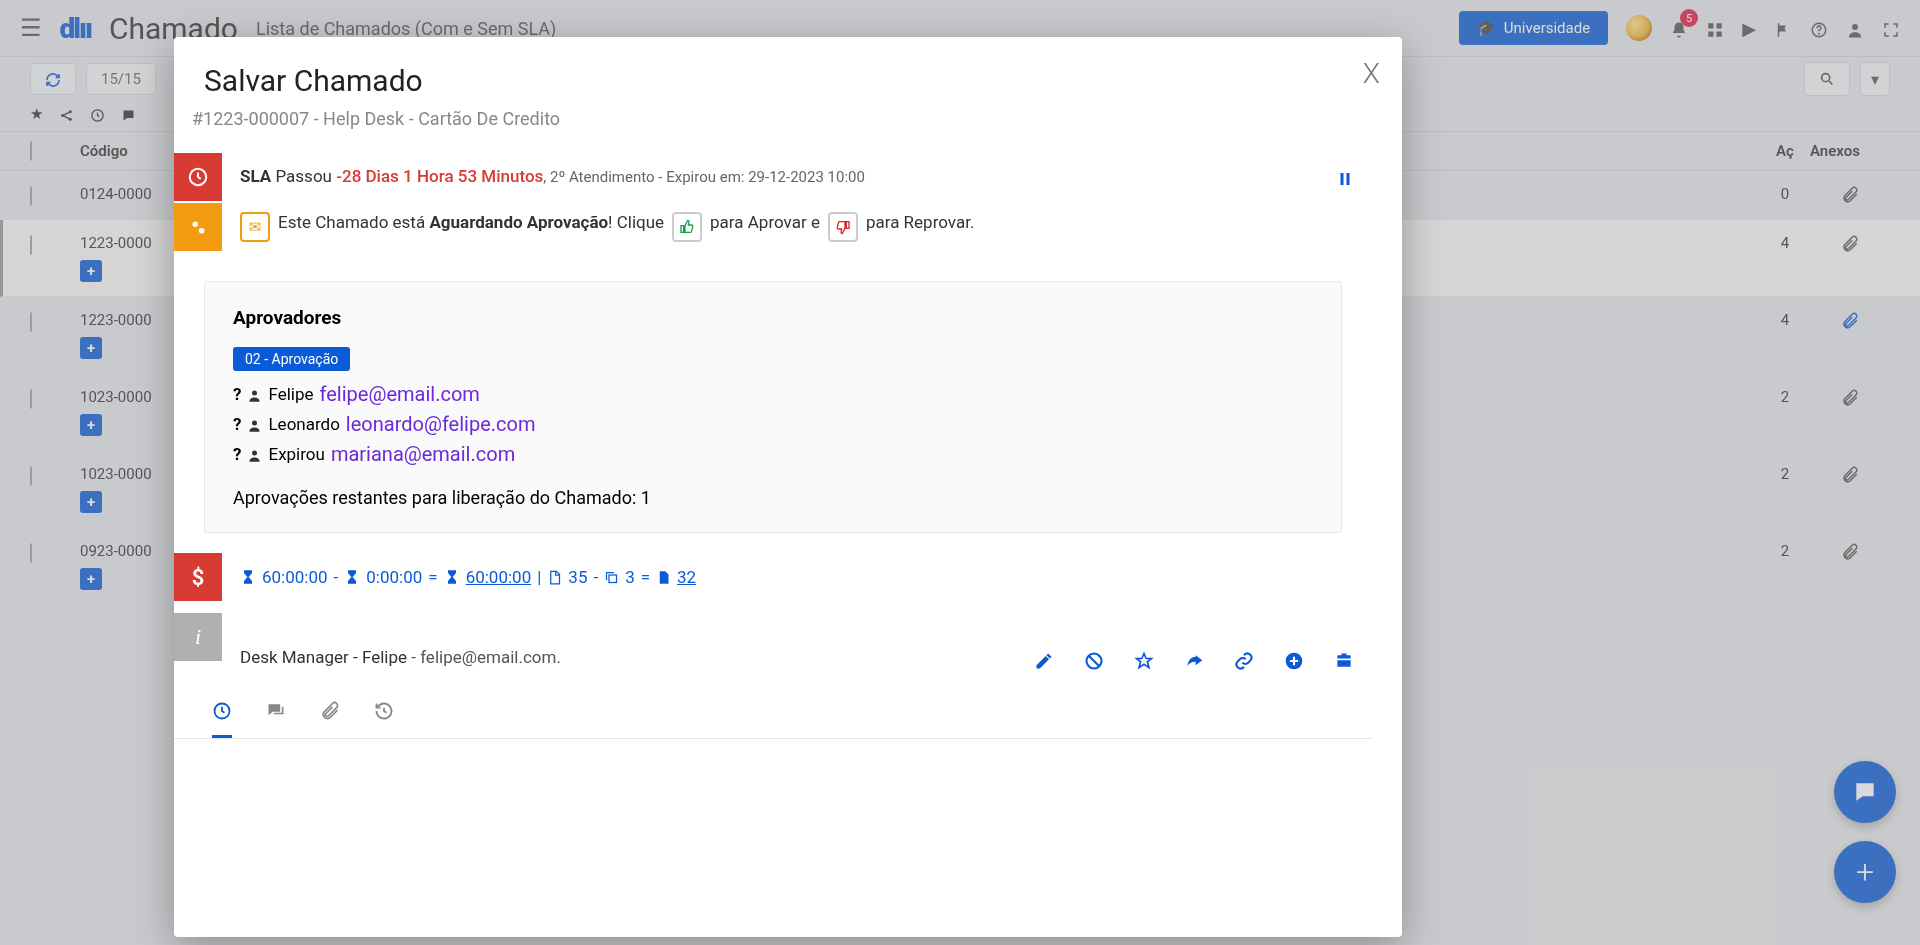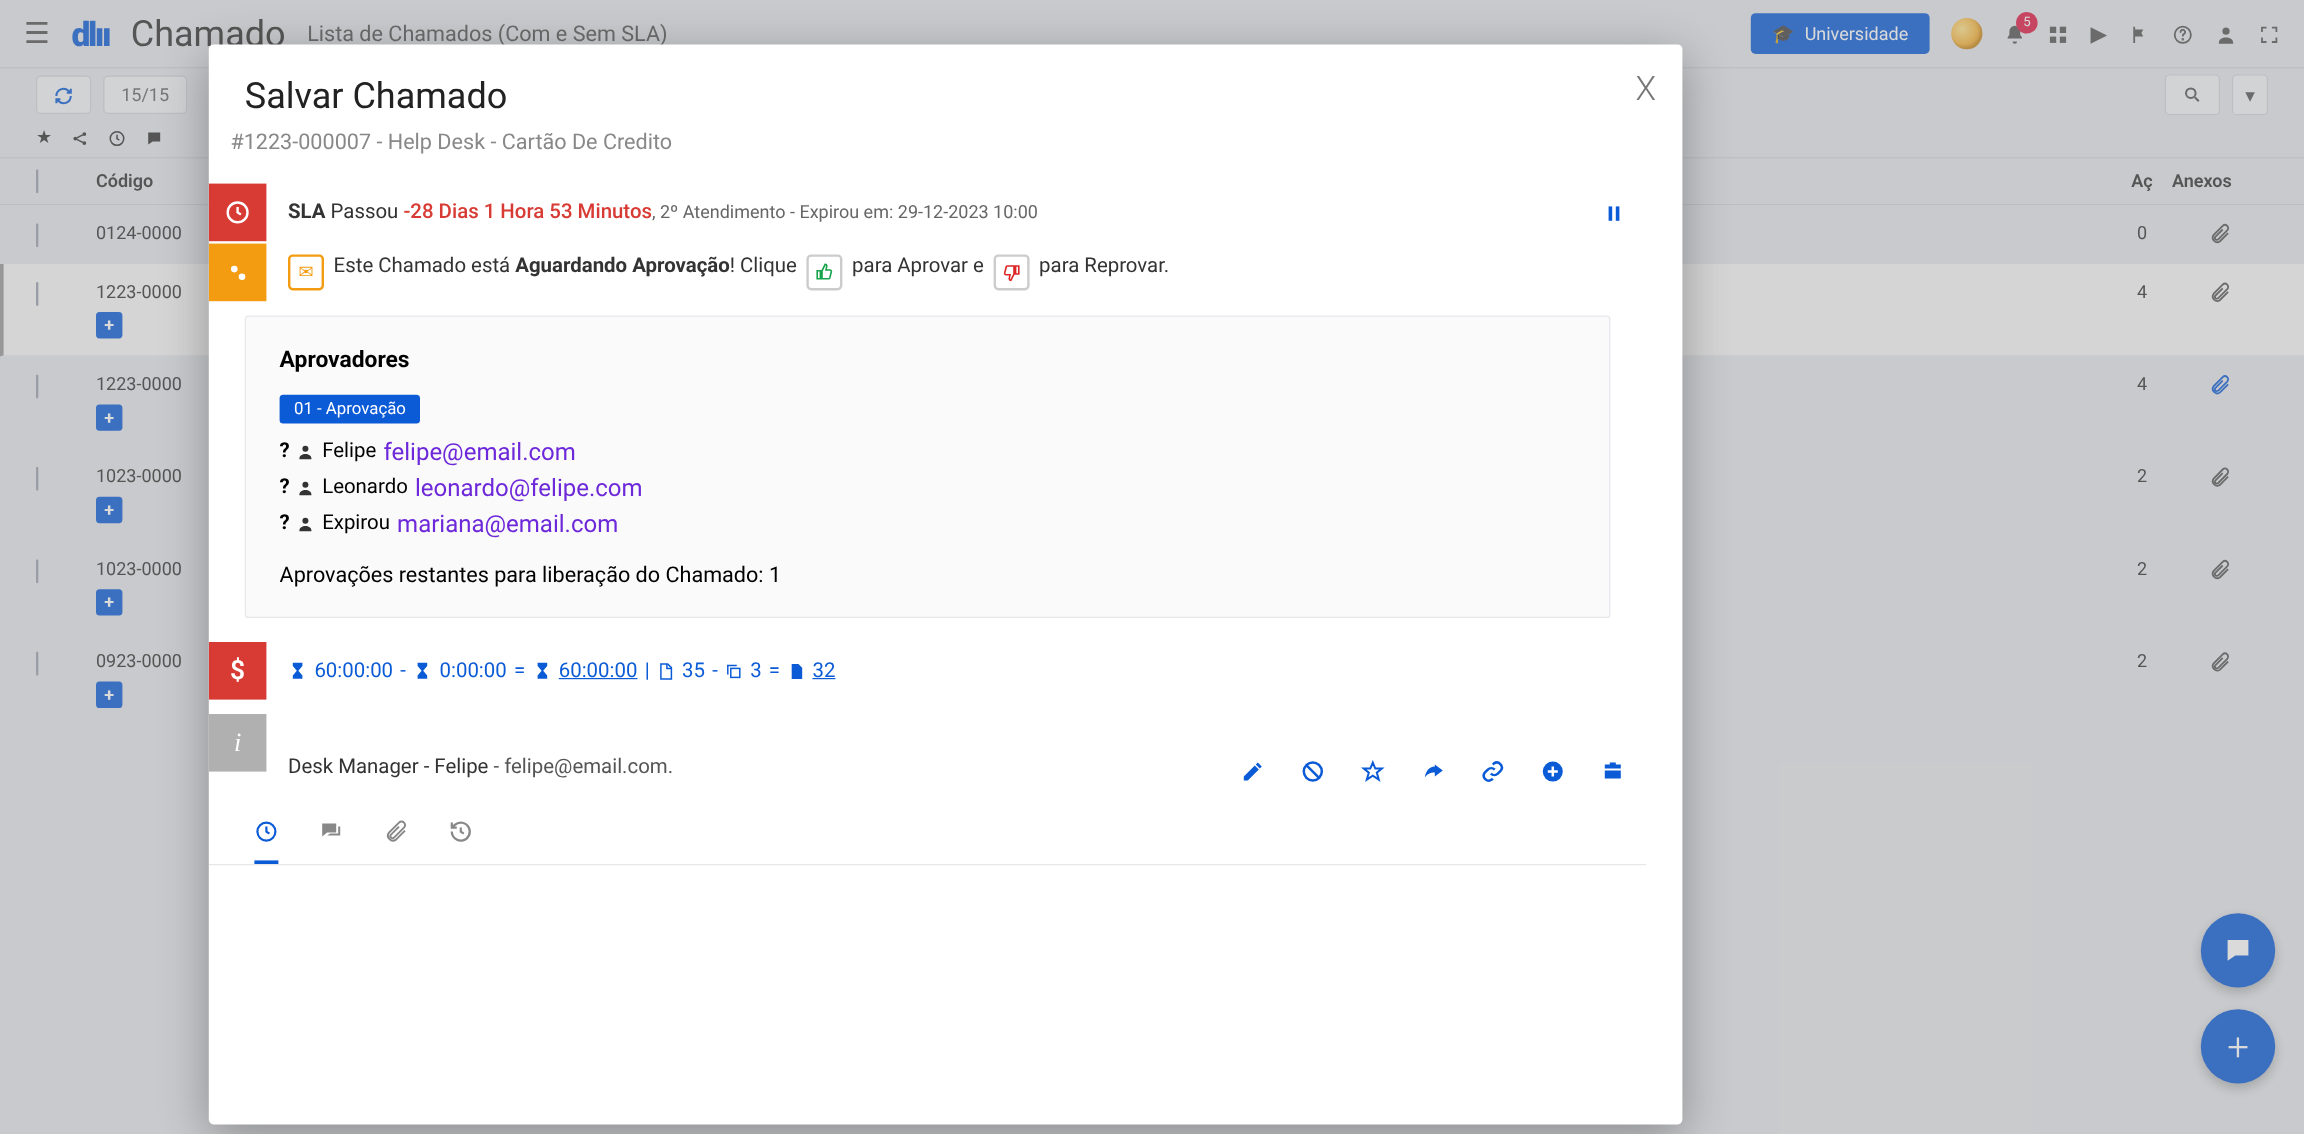--- a/index.html
+++ b/index.html
@@ -71,21 +71,21 @@
 .sla-pass { color: #333; }
 .sla-time { color: #d83a34; font-weight: 500; }
 .sla-tail { color: #666; font-size: 15px; }
 
 .env { width: 30px; height: 30px; border: 2px solid #f39c12; border-radius: 4px; display: inline-flex; align-items: center; justify-content: center; color: #f39c12; font-size: 15px; }
 
 .thumb-btn { width: 30px; height: 30px; border: 2px solid #ccc; border-radius: 4px; display: inline-flex; align-items: center; justify-content: center; font-size: 15px; cursor: pointer; }
 .thumb-up { color: #16a34a; }
 .thumb-dn { color: #dc2626; }
 
-.approvers { margin: 12px 30px 20px 30px; border: 1px solid #e5e7eb; background: #fafafa; border-radius: 3px; padding: 24px 28px; }
+.approvers { margin: 30px 30px 20px 30px; border: 1px solid #e5e7eb; background: #fafafa; border-radius: 3px; padding: 24px 28px; }
 .approvers h3 { font-size: 19px; margin-bottom: 18px; }
 .step-chip { background: #0b5bd7; color: #fff; font-size: 14px; padding: 4px 12px; border-radius: 3px; display: inline-block; }
 .ap-list { margin-top: 8px; }
 .ap { font-size: 17px; display: flex; align-items: center; gap: 6px; padding: 3px 0; }
 .ap .q { font-weight: 700; }
 .ap .u { color: #222; }
 .ap .name { font-weight: 400; text-align: center; }
 .ap .mail { color: #6d28d9; font-size: 20px; }
 .remain { font-size: 18px; margin-top: 18px; }
 
@@ -331,21 +331,21 @@
         <svg width="16" height="16" viewBox="0 0 24 24" fill="none" stroke="#dc2626" stroke-width="2">
             <path d="M17 14V4h4v10h-4zm-2-10v10l-4 8c-1 0-2-1-2-2l1-5H5c-1 0-2-1-1.7-2l2-8C5.5 4.3 6.2 4 7 4h8z"></path>
           </svg>
       </span>
       <span> para Reprovar.</span>
     </span>
   </div>
 
   <div class="approvers">
     <h3>Aprovadores</h3>
-    <span class="step-chip">01 - Aprovação</span>
+    <span class="step-chip">02 - Aprovação</span>
     <div class="ap-list" id="aplist">
         <div class="ap">
           <span class="q">?</span> 
           <span class="u"><svg width="15" height="15" viewBox="0 0 24 24" fill="#333">
               <circle cx="12" cy="8" r="4"></circle>
               <path d="M4 21c0-4 4-6 8-6s8 2 8 6v1H4v-1z"></path>
             </svg></span> 
           <span class="name">Felipe</span> 
           <span class="mail">felipe@email.com</span>
         </div>

